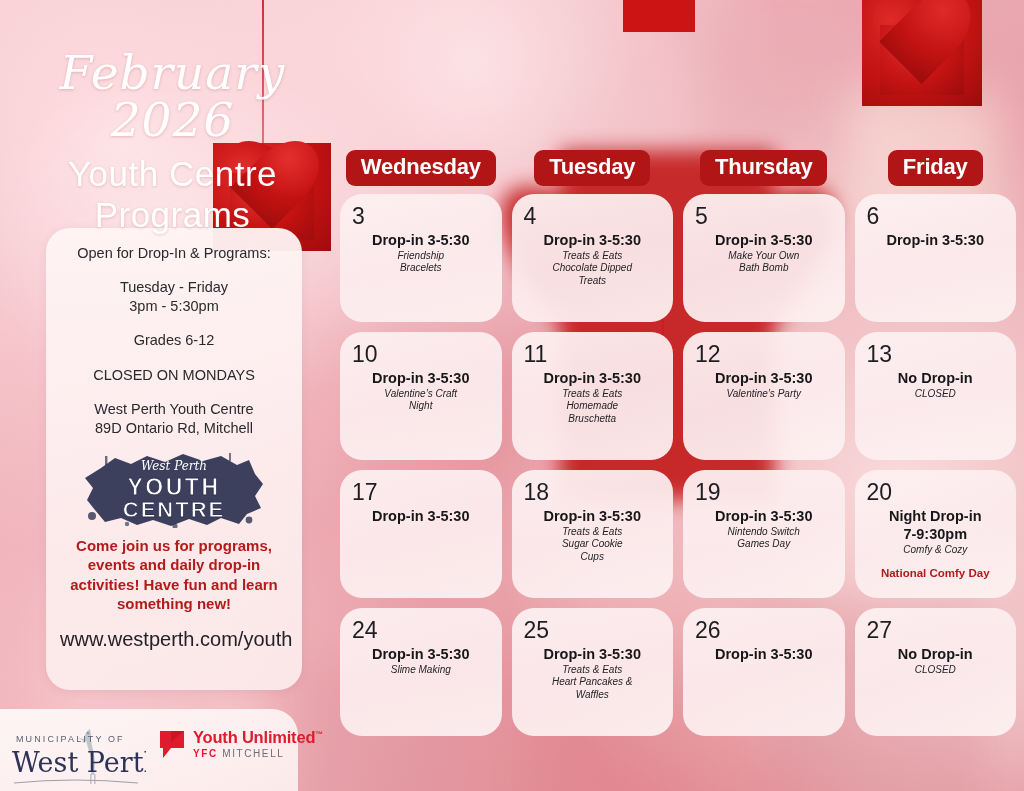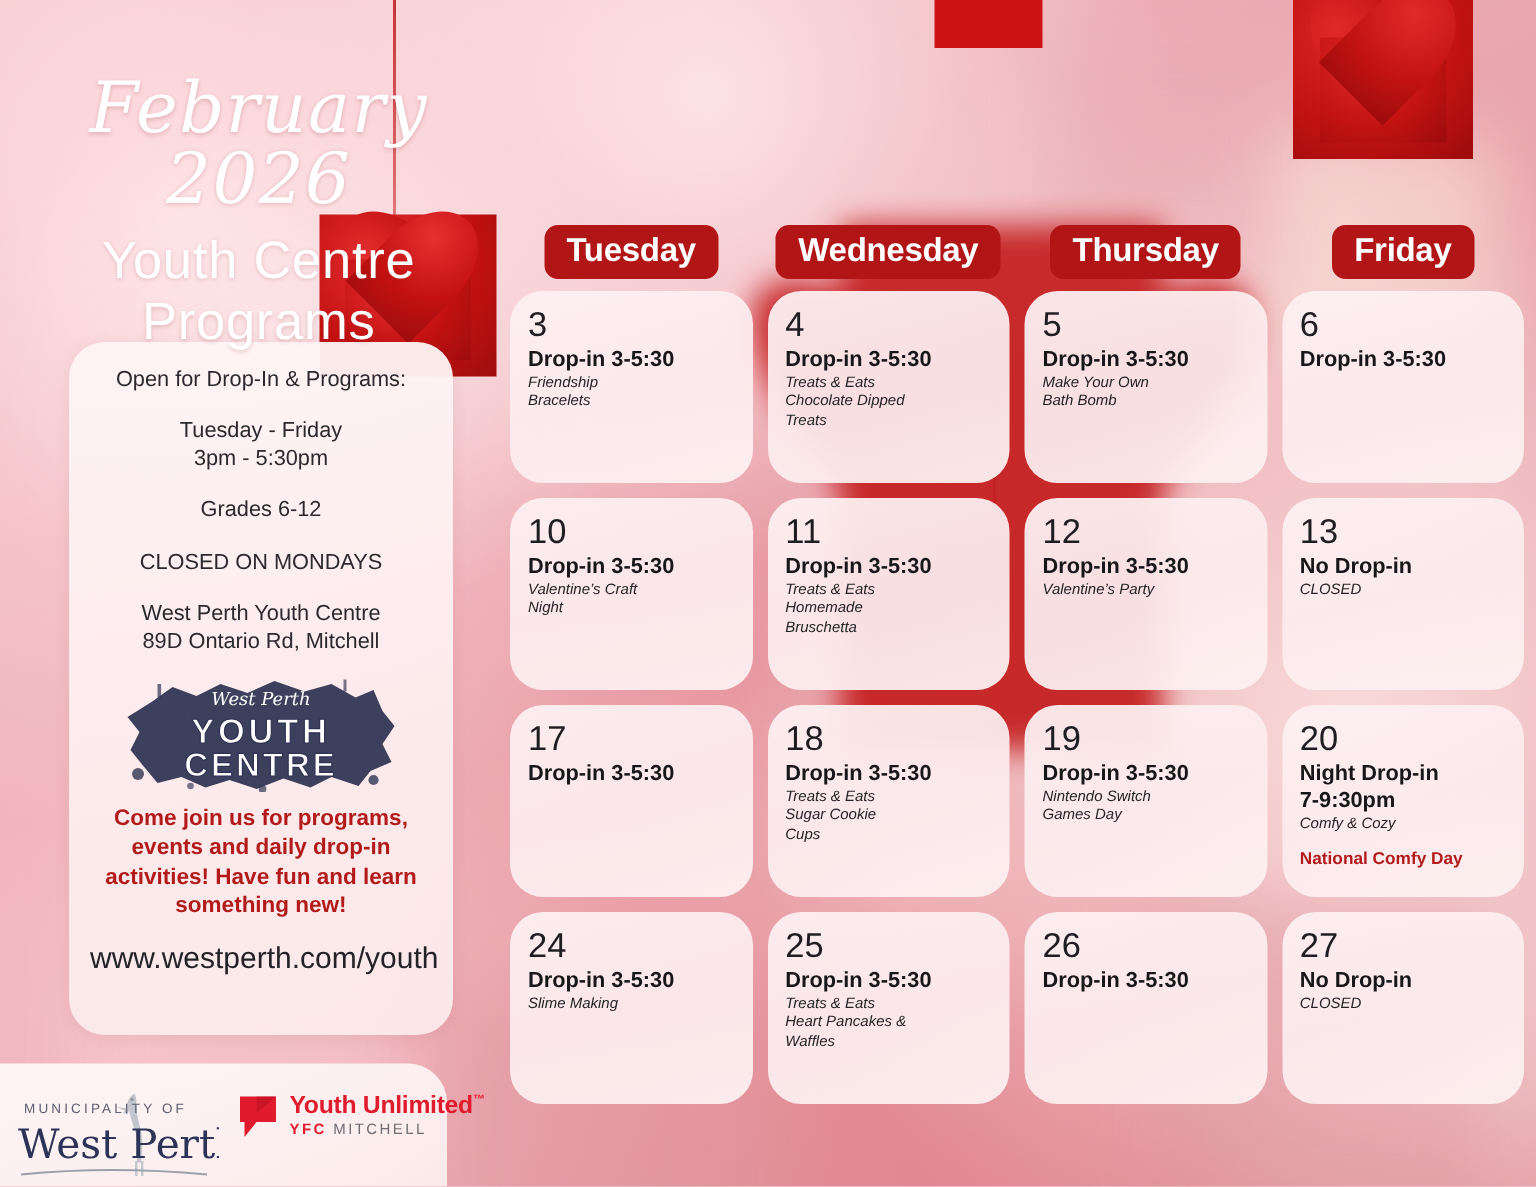--- a/index.html
+++ b/index.html
@@ -208,21 +208,21 @@
     padding: 10px 12px 12px;
     position: relative;
   }
   .cell-date {
     font-size: 23px;
     font-weight: 300;
     color: #1e1e22;
     line-height: 1.05;
     margin-bottom: 3px;
   }
-  .cell-body { }
+  .cell-body { text-align: center; }
   .cell-dropin {
     font-size: 14.5px;
     font-weight: bold;
     color: #17171a;
     line-height: 1.25;
   }
   .cell-activity {
     font-size: 10px;
     font-style: italic;
     color: #232327;
@@ -356,22 +356,22 @@
         <div class="yu-sub">
           <span class="yfc">YFC</span>
           <span class="mit">MITCHELL</span>
         </div>
       </div>
     </div>
   </div>
 
   <div class="calendar">
     <div class="day-header-row">
+      <div class="day-pill">Wednesday</div>
       <div class="day-pill">Tuesday</div>
-      <div class="day-pill">Wednesday</div>
       <div class="day-pill">Thursday</div>
       <div class="day-pill">Friday</div>
     </div>
     <div id="weeks-container">
         <div class="week-row">
           <div class="cell">
             <div class="cell-date">3</div>
             <div class="cell-body">
               <div class="cell-dropin">Drop-in 3-5:30</div>
               <div class="cell-activity">Friendship<br>Bracelets</div>

